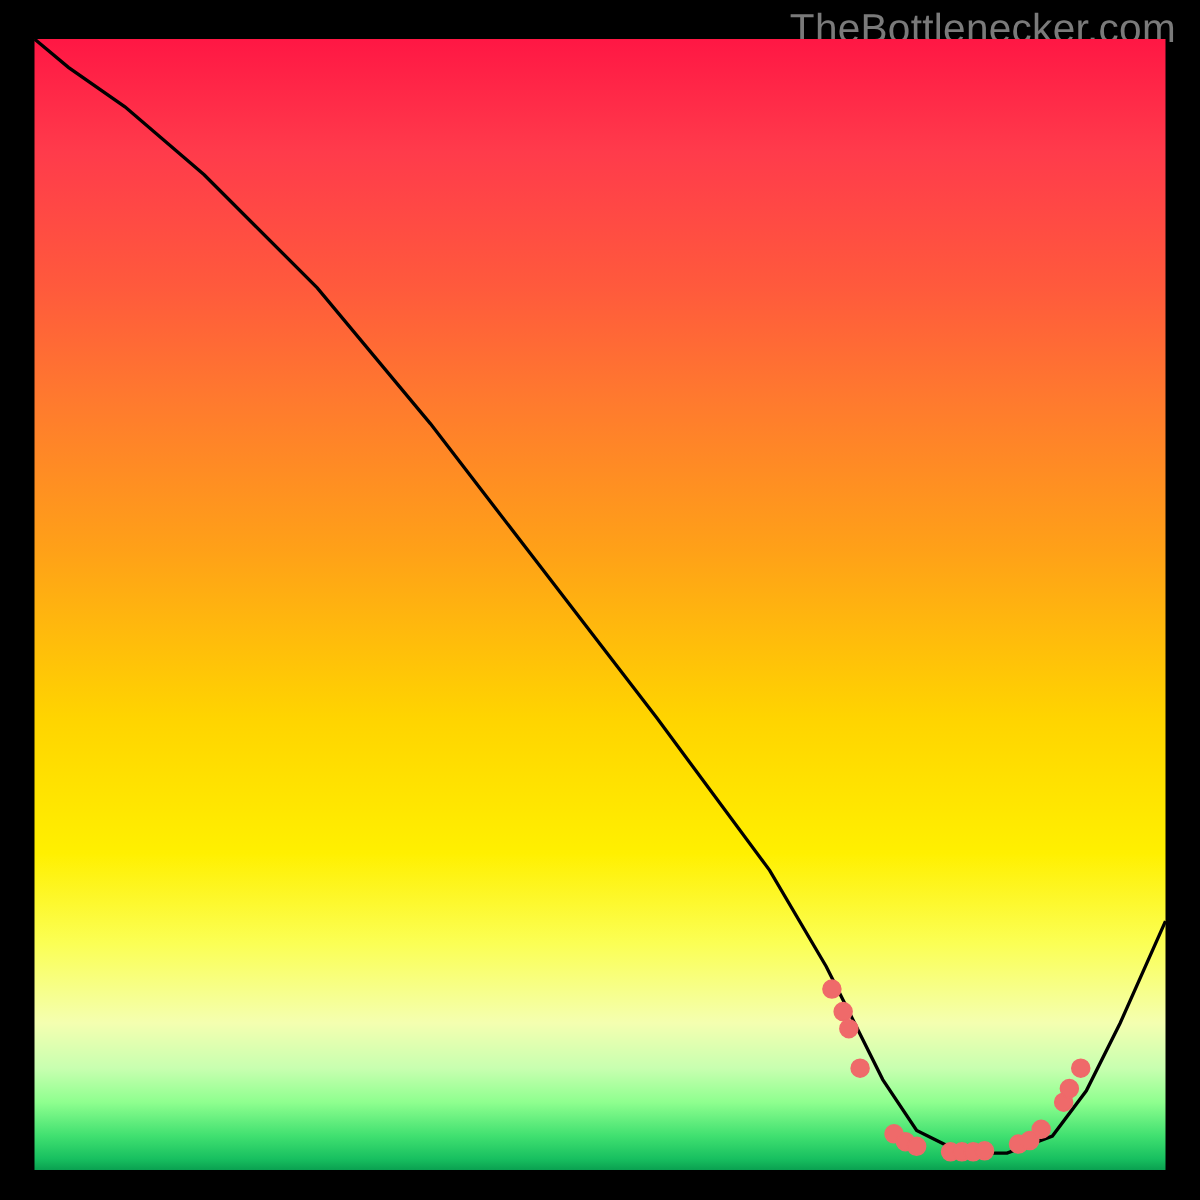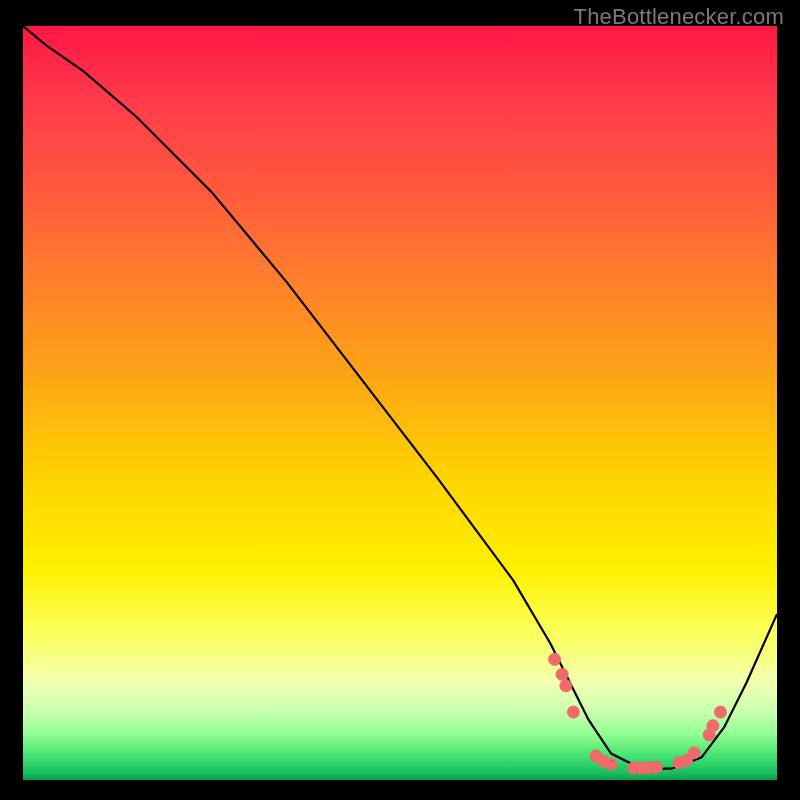--- a/index.html
+++ b/index.html
@@ -41,21 +41,21 @@
       #40e070 97%,
       #18c060 99%,
       #0aa050 100%
     );
   }
   .watermark {
     position: absolute;
     top: 4px;
     right: 16px;
     color: #7a7a7a;
-    font-size: 22px;
+    font-size: 27px;
     font-weight: 500;
     letter-spacing: 0.2px;
     user-select: none;
     text-align: center;
   }
   svg.curve {
     position: absolute;
     left: 0;
     top: 0;
     width: 754px;

